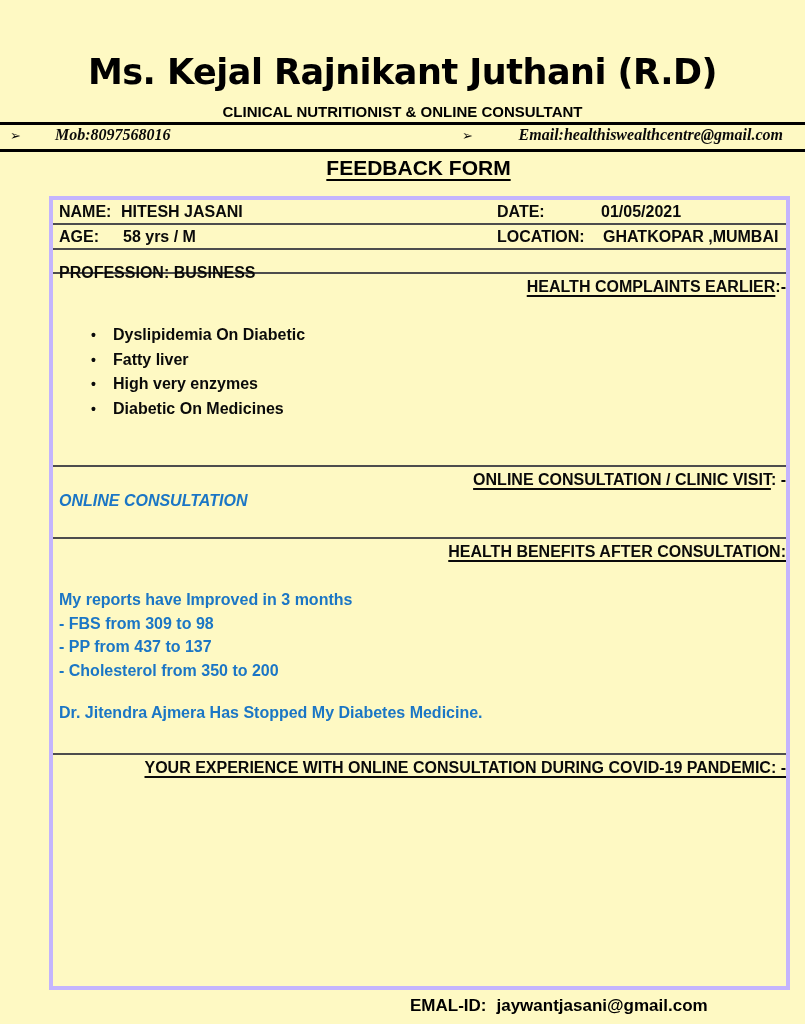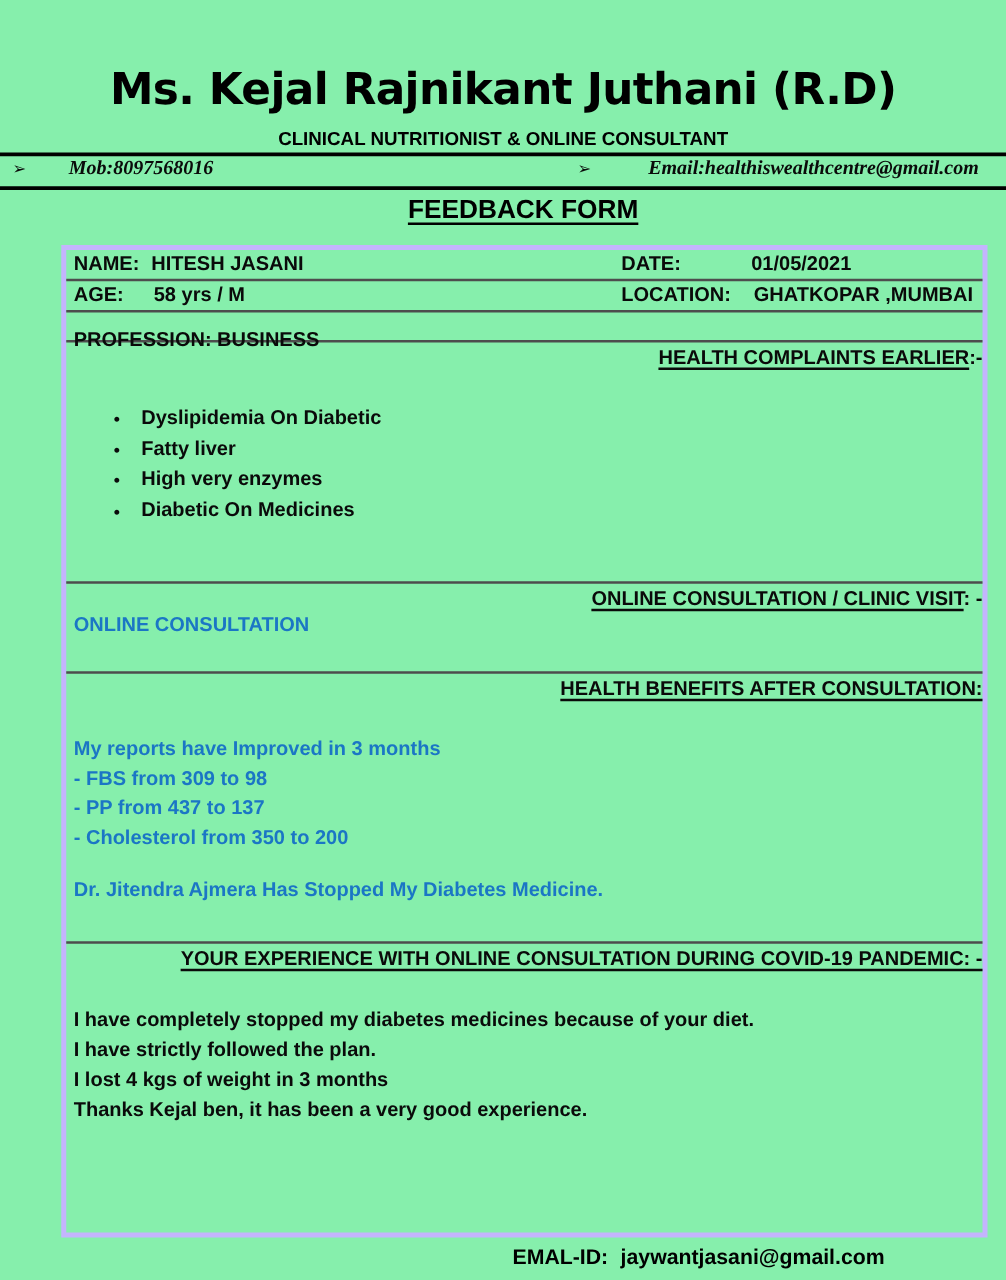--- a/index.html
+++ b/index.html
@@ -1,19 +1,19 @@
 <!DOCTYPE html>
 <html><head>
 <meta charset="utf-8">
 <style>
   html,body{margin:0;padding:0;background:#ffffff;}
   .page{
     position:relative;
     width:805px;height:1024px;
-    background:#86efac;
+    background:#fef9c3;
     font-family:"Liberation Sans",sans-serif;
     color:#0a0a0a;
     overflow:hidden;
   }
   
   .doc-title{
     position:absolute;top:52px;left:0;width:100%;
     text-align:center;
     font-family:"DejaVu Sans",sans-serif;
     font-weight:bold;font-size:35px;letter-spacing:-0.5px;
@@ -77,21 +77,21 @@
   .bullet-item{
     position:relative;
     padding-left:60px;
     line-height:24.5px;
   }
   .bullet-item .dot{
     position:absolute;left:38px;top:0;
     font-size:14px;
   }
   .blue{color:#1b76c5;}
-  .answer-line{margin:3px 0 0 6px;}
+  .answer-line{margin:3px 0 0 6px;font-style:italic;}
   .ben-lines{margin:27px 0 0 6px;line-height:23.5px;}
   .ben-note{margin:22px 0 0 6px;}
   .exp-lines{margin:28px 0 0 6px;line-height:24px;}
   
   .footer-email{
     position:absolute;left:410px;top:996px;
     font-weight:bold;font-size:17px;color:#000;white-space:nowrap;
   }
   .footer-email .val{margin-left:10px;}
 </style>
@@ -153,26 +153,20 @@
         <div>My reports have Improved in 3 months</div>
         <div>- FBS from 309 to 98</div>
         <div>- PP from 437 to 137</div>
         <div>- Cholesterol from 350 to 200</div>
       </div>
       <div class="ben-note blue">Dr. Jitendra Ajmera Has Stopped My Diabetes Medicine.</div>
     </div>
 
     <div class="trow r-exper">
       <div class="sec-heading"><span class="u">YOUR EXPERIENCE WITH ONLINE CONSULTATION DURING COVID-19 PANDEMIC: -</span></div>
-      <div class="exp-lines">
-        <div>I have completely stopped my diabetes medicines because of your diet.</div>
-        <div>I have strictly followed the plan.</div>
-        <div>I lost 4 kgs of weight in 3 months</div>
-        <div>Thanks Kejal ben, it has been a very good experience.</div>
-      </div>
     </div>
 
   </div>
 
   <div class="footer-email">
     <span>EMAL-ID:</span><span class="val">jaywantjasani@gmail.com</span>
   </div>
 
 </div>
 

